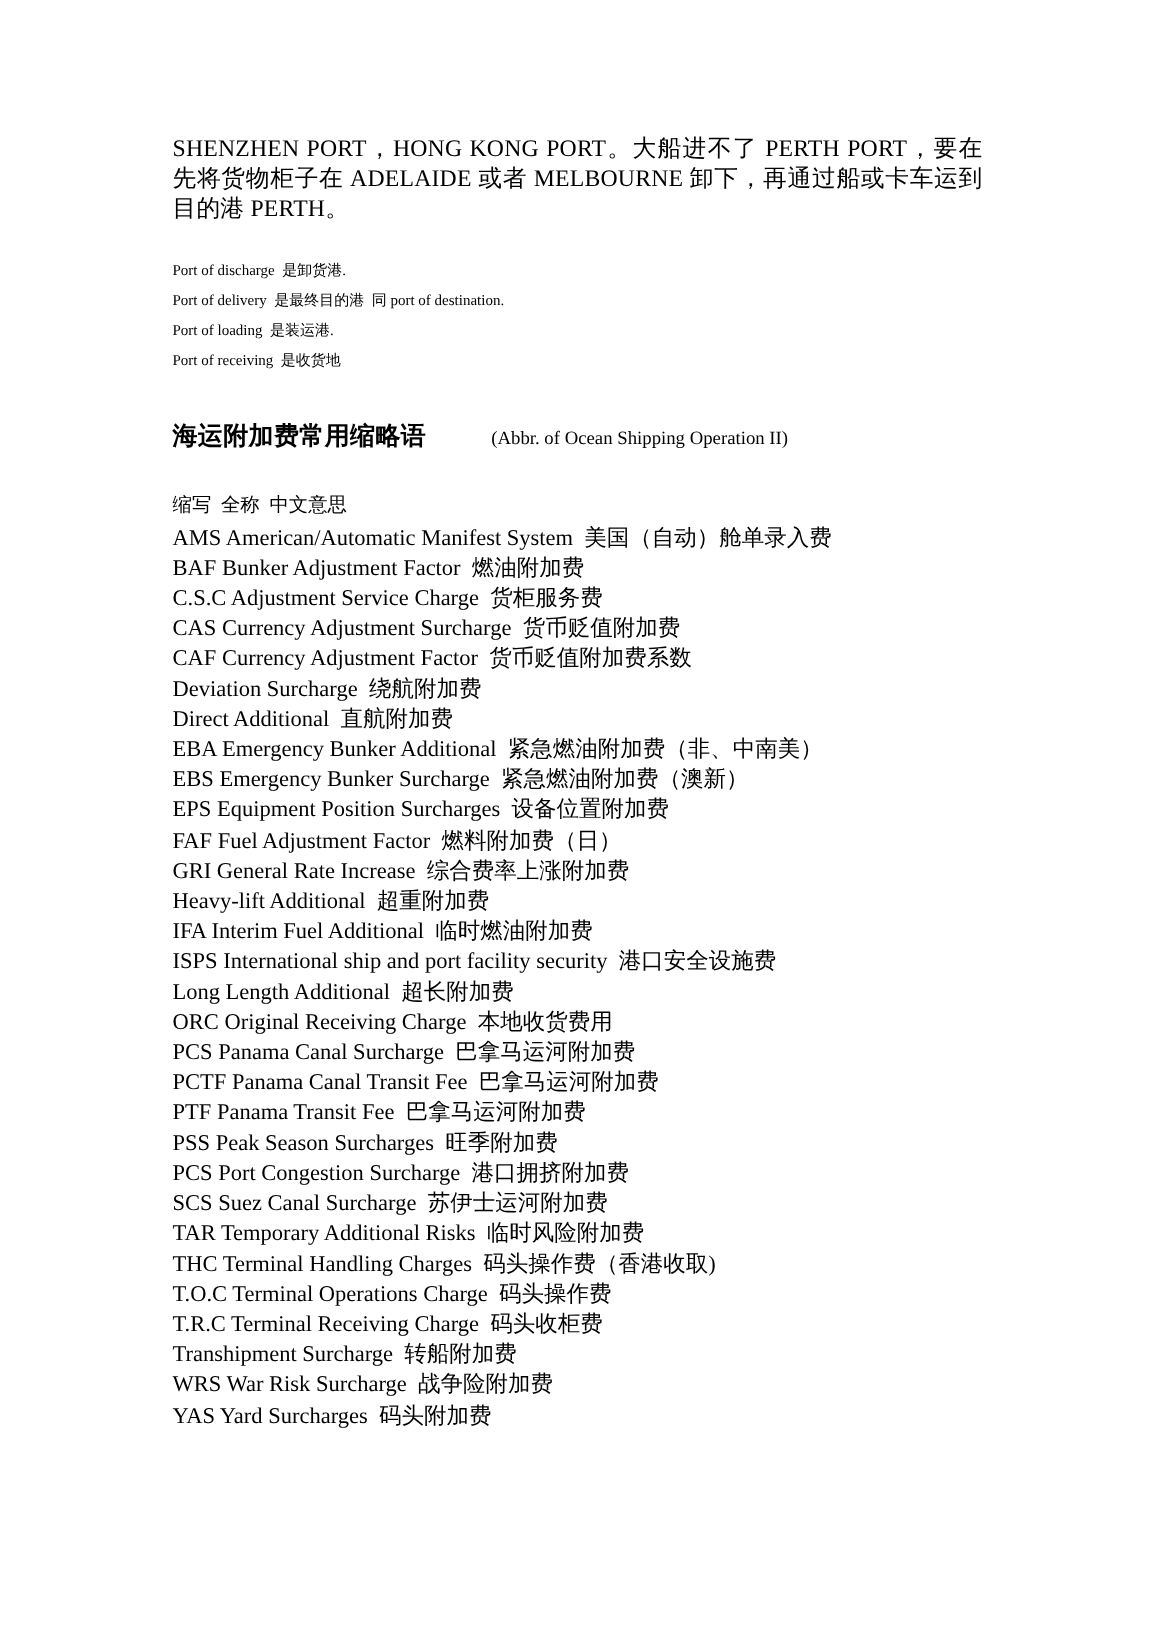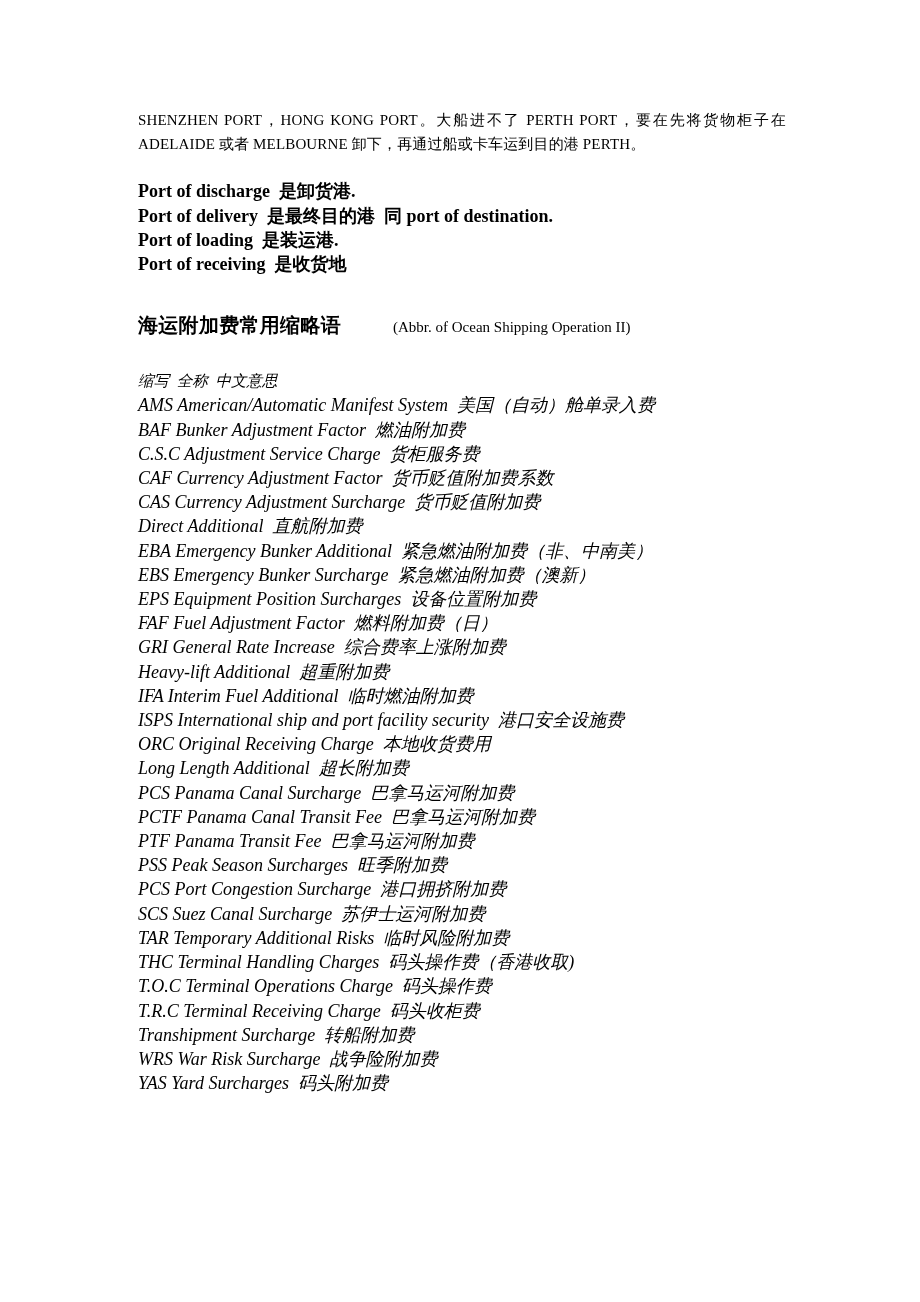--- a/index.html
+++ b/index.html
@@ -23,37 +23,36 @@
   }
   .content {
     position: absolute;
     left: 138px;
     top: 108px;
     width: 648px;
   }
 
   
   .intro-para {
-    font-size: 15px;
+    font-size: 19px;
     line-height: 24.2px;
     text-align: justify;
     text-justify: inter-ideograph;
     margin: 0;
     letter-spacing: 0.15px;
   }
 
   
   .port-block {
     margin-top: 23px;
   }
   .port-line {
-    font-size: 18px;
+    font-size: 12px;
     line-height: 24.2px;
     white-space: pre;
-    font-weight: bold;
   }
 
   
   .section-heading {
     margin-top: 36px;
     line-height: 26px;
     white-space: nowrap;
   }
   .section-heading .zh {
     font-size: 20px;
@@ -63,21 +62,20 @@
   .section-heading .en {
     font-size: 15px;
     font-weight: normal;
     padding-left: 4px;
     margin-left: 48px;
   }
 
   
   .abbr-list {
     margin-top: 29px;
-    font-style: italic;
   }
   .abbr-row {
     font-size: 18px;
     line-height: 24.2px;
     white-space: pre;
   }
   .abbr-row.header-row {
     font-size: 15.5px;
   }
 </style>
@@ -98,33 +96,34 @@
 
     <div class="section-heading">
       <span class="zh">海运附加费常用缩略语</span><span class="en">(Abbr. of Ocean Shipping Operation II)</span>
     </div>
 
     <div class="abbr-list">
       <div class="abbr-row header-row">缩写  全称  中文意思</div>
       <div class="abbr-row">AMS American/Automatic Manifest System  美国（自动）舱单录入费</div>
       <div class="abbr-row">BAF Bunker Adjustment Factor  燃油附加费</div>
       <div class="abbr-row">C.S.C Adjustment Service Charge  货柜服务费</div>
+      <div class="abbr-row">CAS Currency Adjustment Surcharge  货币贬值附加费</div>
       <div class="abbr-row">CAF Currency Adjustment Factor  货币贬值附加费系数</div>
-      <div class="abbr-row">CAS Currency Adjustment Surcharge  货币贬值附加费</div>
+      <div class="abbr-row">Deviation Surcharge  绕航附加费</div>
       <div class="abbr-row">Direct Additional  直航附加费</div>
       <div class="abbr-row">EBA Emergency Bunker Additional  紧急燃油附加费（非、中南美）</div>
       <div class="abbr-row">EBS Emergency Bunker Surcharge  紧急燃油附加费（澳新）</div>
       <div class="abbr-row">EPS Equipment Position Surcharges  设备位置附加费</div>
       <div class="abbr-row">FAF Fuel Adjustment Factor  燃料附加费（日）</div>
       <div class="abbr-row">GRI General Rate Increase  综合费率上涨附加费</div>
       <div class="abbr-row">Heavy-lift Additional  超重附加费</div>
       <div class="abbr-row">IFA Interim Fuel Additional  临时燃油附加费</div>
       <div class="abbr-row">ISPS International ship and port facility security  港口安全设施费</div>
+      <div class="abbr-row">Long Length Additional  超长附加费</div>
       <div class="abbr-row">ORC Original Receiving Charge  本地收货费用</div>
-      <div class="abbr-row">Long Length Additional  超长附加费</div>
       <div class="abbr-row">PCS Panama Canal Surcharge  巴拿马运河附加费</div>
       <div class="abbr-row">PCTF Panama Canal Transit Fee  巴拿马运河附加费</div>
       <div class="abbr-row">PTF Panama Transit Fee  巴拿马运河附加费</div>
       <div class="abbr-row">PSS Peak Season Surcharges  旺季附加费</div>
       <div class="abbr-row">PCS Port Congestion Surcharge  港口拥挤附加费</div>
       <div class="abbr-row">SCS Suez Canal Surcharge  苏伊士运河附加费</div>
       <div class="abbr-row">TAR Temporary Additional Risks  临时风险附加费</div>
       <div class="abbr-row">THC Terminal Handling Charges  码头操作费（香港收取)</div>
       <div class="abbr-row">T.O.C Terminal Operations Charge  码头操作费</div>
       <div class="abbr-row">T.R.C Terminal Receiving Charge  码头收柜费</div>

